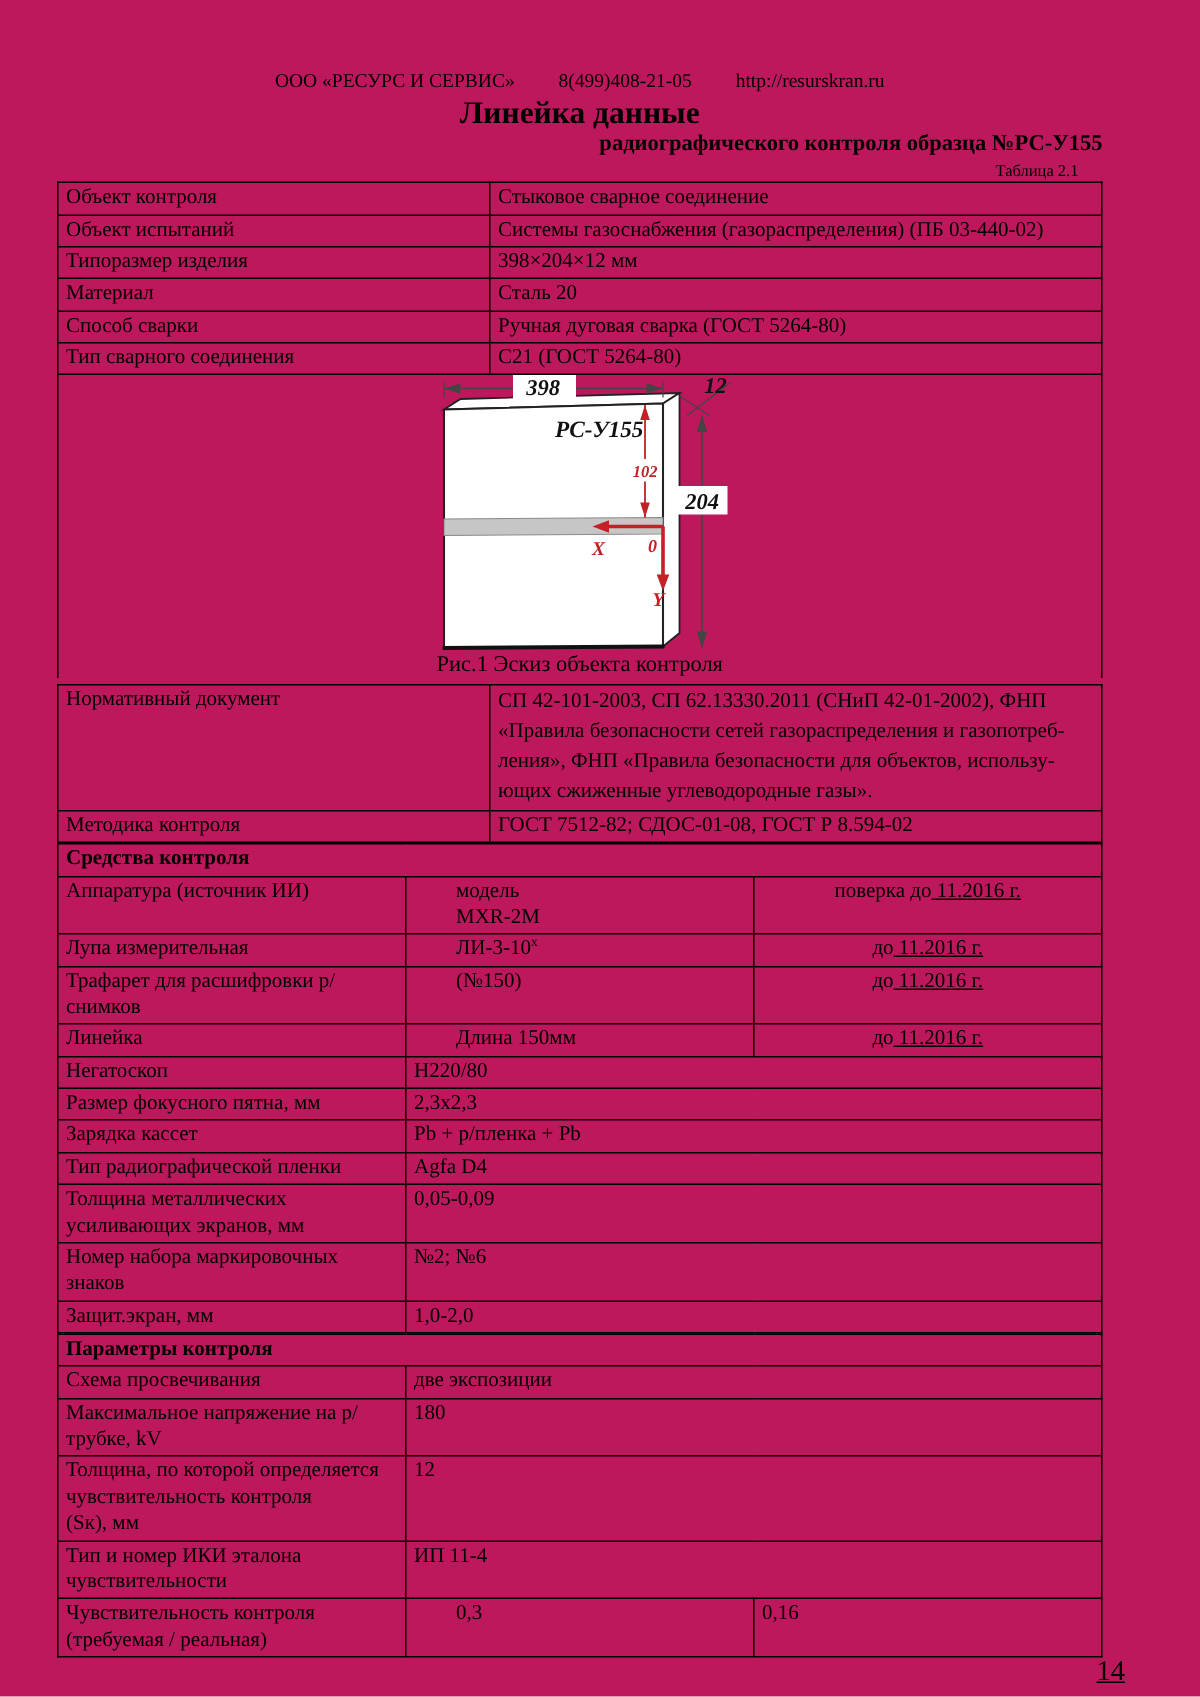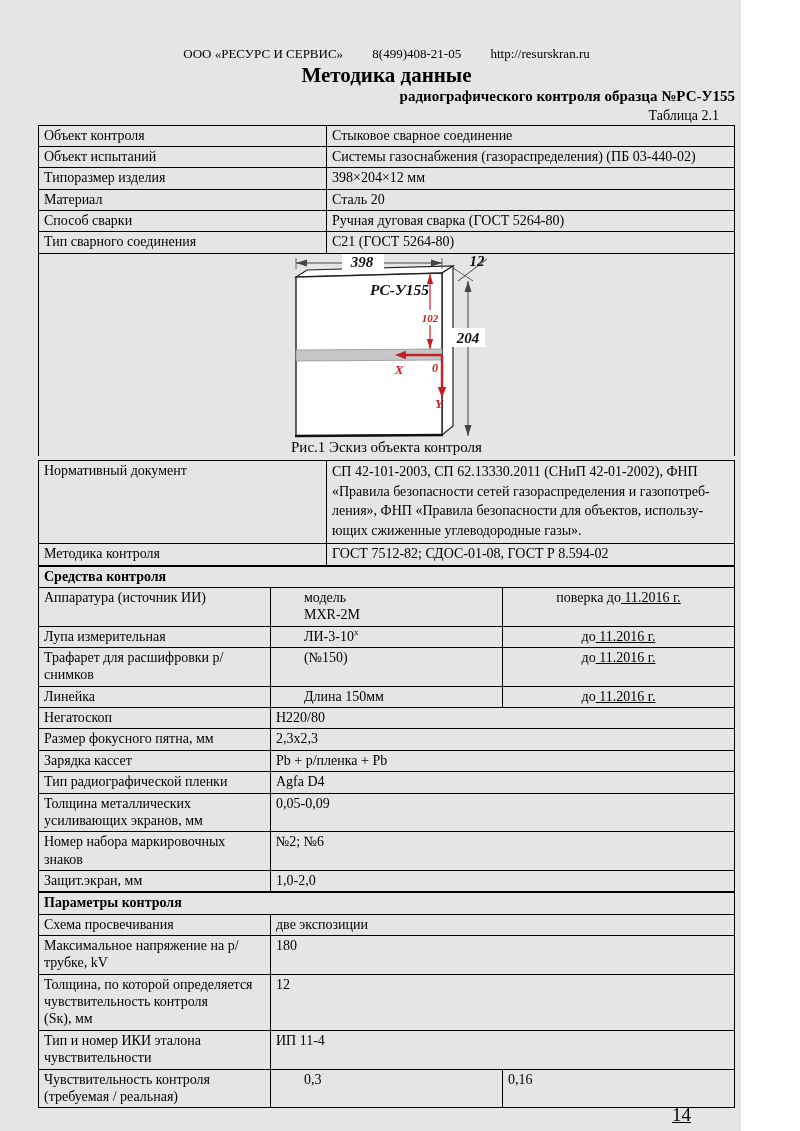--- a/index.html
+++ b/index.html
@@ -1,25 +1,25 @@
 <!DOCTYPE html>
 <html><head>
 <meta charset="utf-8">
 <style>
   html,body{margin:0;padding:0;background:#ffffff;}
   body{width:800px;height:1131px;font-family:"Liberation Serif", serif;color:#000;}
-  .page{position:relative;width:741px;height:1131px;overflow:hidden;background:#e5e5e5;}
+  .page{position:relative;width:800px;height:1131px;overflow:hidden;background:#be185d;}
   .sheet{margin-left:38px;width:697px;}
 
   .header-line{padding-top:46px;text-align:center;font-size:13px;white-space:nowrap;}
   .header-line span{margin:0 13px;}
   .appendix{text-align:right;font-size:26px;font-weight:bold;font-style:italic;margin:2px -26px 0 0;line-height:1.1;}
   .doc-title{text-align:center;font-size:21px;font-weight:bold;line-height:1.15;margin-top:1px;}
   .doc-subtitle{text-align:right;font-size:15px;font-weight:bold;line-height:1.2;}
-  .tcap{text-align:right;font-size:14px;margin:3px 16px 1px 0;line-height:1.1;}
+  .tcap{text-align:right;font-size:11px;margin:3px 16px 1px 0;line-height:1.1;}
 
   table{border-collapse:collapse;width:697px;table-layout:fixed;font-size:14px;border-radius:13px;}
   td{border:1.5px solid #000;padding:1px 5px 2px 5px;vertical-align:top;line-height:1.24;overflow:hidden;}
   .t1 .c1{width:277px;}
   .t3 .c1,.t4 .c1{width:448px;}
   .t3 .c2,.t4 .c2{width:97px;padding-left:33px;}
   .t3 .c3,.t4 .c3{width:152px;}
   .sec td{font-weight:bold;}
   .pre{white-space:pre-line;}
   .normcell{line-height:1.42;}
@@ -38,21 +38,21 @@
 
 <div class="page">
   <div class="sheet">
 
     <div class="header-line">
       <span>ООО «РЕСУРС И СЕРВИС»</span>
       <span>8(499)408-21-05</span>
       <span>http://resurskran.ru</span>
     </div>
 
-    <div class="doc-title">Методика данные</div>
+    <div class="doc-title">Линейка данные</div>
     <div class="doc-subtitle">радиографического контроля образца №РС-У155</div>
     <div class="tcap">Таблица 2.1</div>
 
     <table class="t1">
       <tbody>
           <tr>
         <td class="c1">Объект контроля</td>
         <td>Стыковое сварное соединение</td>
       </tr>
       <tr>

